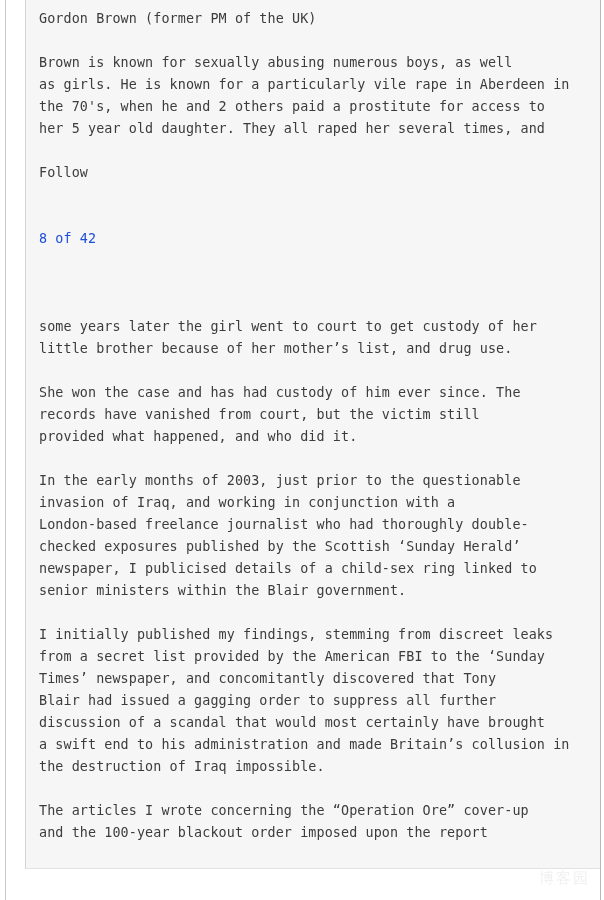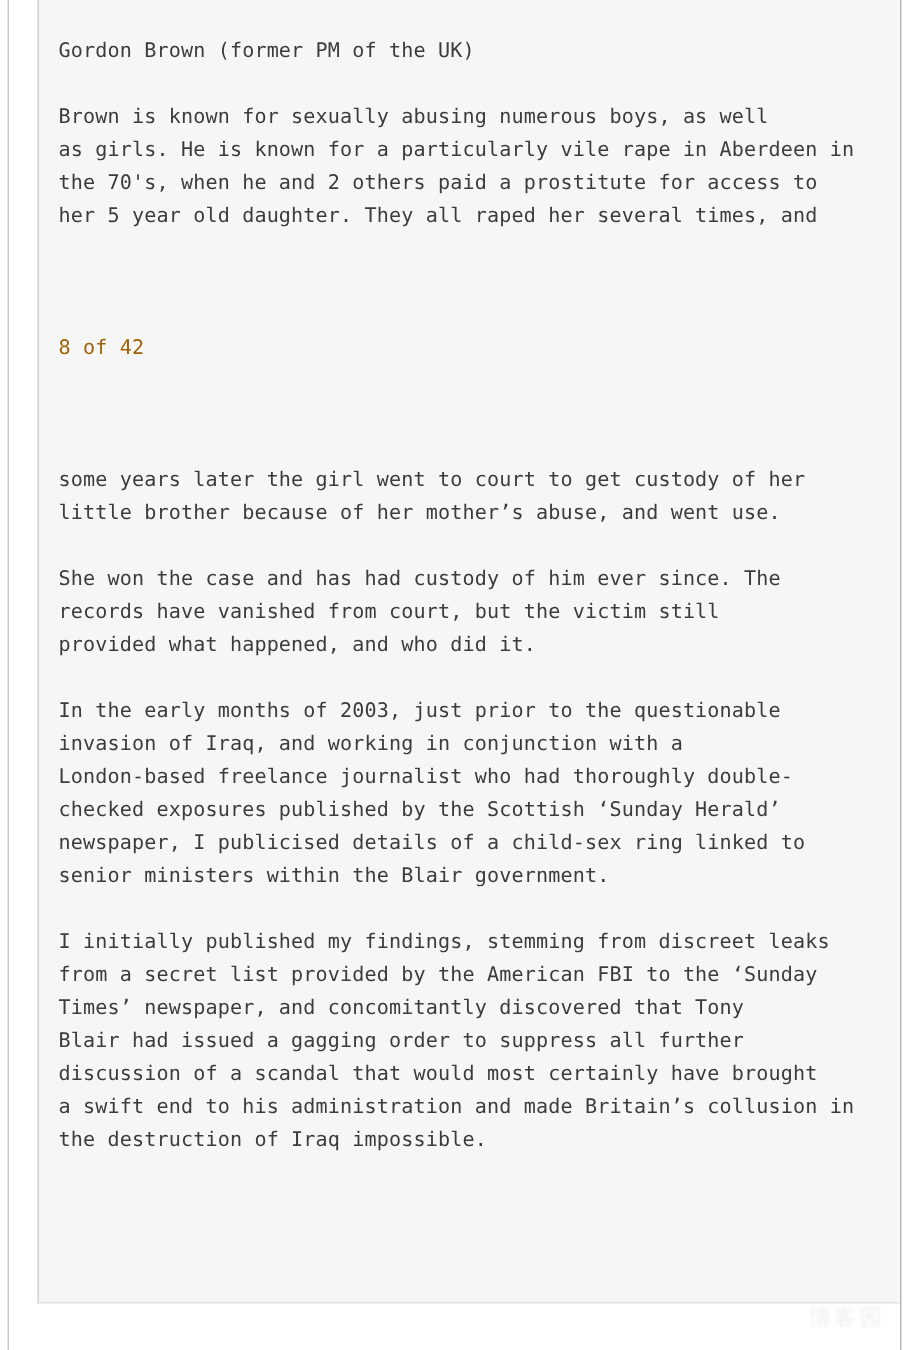--- a/index.html
+++ b/index.html
@@ -44,21 +44,21 @@
     width: 575px;
     height: 869px;
     background: #f6f6f6;
     border-left: 1px solid #d2d2d2;
     border-bottom: 1px solid #e2e2e2;
     box-sizing: border-box;
     overflow: hidden;
   }
 
   .content {
-    padding: 24px 0 0 13px;
+    padding: 8px 0 0 13px;
   }
 
   .para {
     font-size: 13.4px;
     line-height: 22px;
     color: #3c3c3c;
     letter-spacing: 0.1px;
     white-space: pre-wrap;
     margin: 0;
   }
@@ -71,21 +71,21 @@
     font-size: 13.4px;
     line-height: 22px;
     color: #3c3c3c;
     letter-spacing: 0.1px;
     cursor: pointer;
   }
 
   .counter-line {
     font-size: 13.4px;
     line-height: 22px;
-    color: #a16207;
+    color: #1d4ed8;
     letter-spacing: 0.1px;
   }
 
   
   .watermark {
     position: absolute;
     right: 14px;
     bottom: 12px;
     font-family: "DejaVu Sans", "Liberation Sans", sans-serif;
     font-size: 15px;
@@ -105,46 +105,49 @@
 <div class="reader-card">
   <div class="content">
 
     <div class="para para-block">Gordon Brown (former PM of the UK)</div>
 
     <div class="para para-block">Brown is known for sexually abusing numerous boys, as well
 as girls. He is known for a particularly vile rape in Aberdeen in
 the 70's, when he and 2 others paid a prostitute for access to
 her 5 year old daughter. They all raped her several times, and</div>
 
+    <div class="follow-line">Follow</div>
 
     <div class="spacer-md"></div>
 
     <div class="counter-line">8 of 42</div>
 
     <div class="spacer-lg"></div>
 
     <div class="para para-block">some years later the girl went to court to get custody of her
-little brother because of her mother’s abuse, and went use.</div>
+little brother because of her mother’s list, and drug use.</div>
 
     <div class="para para-block">She won the case and has had custody of him ever since. The
 records have vanished from court, but the victim still
 provided what happened, and who did it.</div>
 
     <div class="para para-block">In the early months of 2003, just prior to the questionable
 invasion of Iraq, and working in conjunction with a
 London-based freelance journalist who had thoroughly double-
 checked exposures published by the Scottish ‘Sunday Herald’
 newspaper, I publicised details of a child-sex ring linked to
 senior ministers within the Blair government.</div>
 
     <div class="para para-block">I initially published my findings, stemming from discreet leaks
 from a secret list provided by the American FBI to the ‘Sunday
 Times’ newspaper, and concomitantly discovered that Tony
 Blair had issued a gagging order to suppress all further
 discussion of a scandal that would most certainly have brought
 a swift end to his administration and made Britain’s collusion in
 the destruction of Iraq impossible.</div>
 
+    <div class="para">The articles I wrote concerning the “Operation Ore” cover-up
+and the 100-year blackout order imposed upon the report</div>
 
   </div>
 </div>
 
 <div class="watermark">博客园</div>
 
 </body></html>

